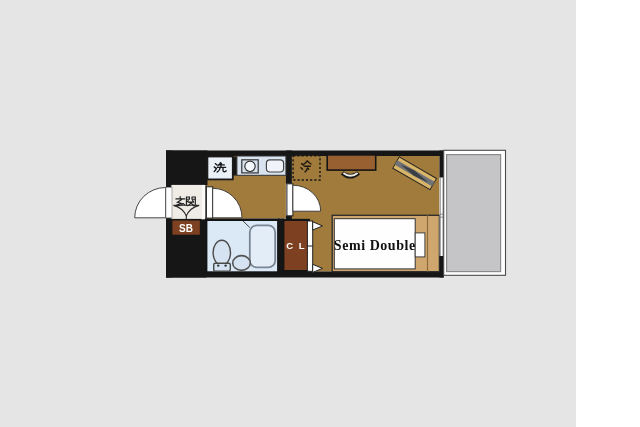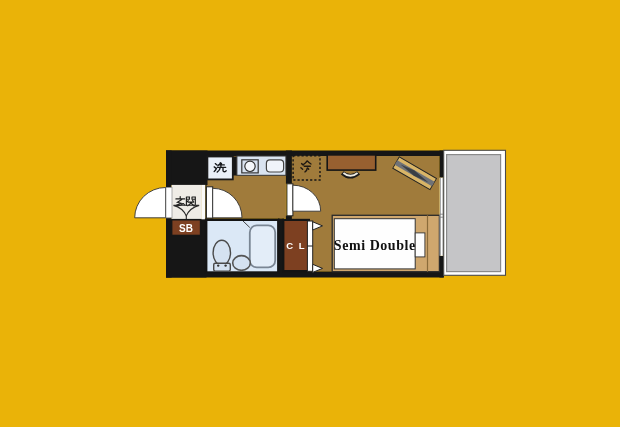--- a/index.html
+++ b/index.html
@@ -1,16 +1,16 @@
 <!DOCTYPE html>
 <html><head>
 <meta charset="utf-8">
 <style>
 html,body{margin:0;padding:0;background:#fff;}
-#stage{position:relative;width:620px;height:427px;background:#eab308;overflow:hidden;}
+#stage{position:relative;width:576px;height:427px;background:#e5e5e5;overflow:hidden;}
 svg{position:absolute;left:0;top:0;}
 text{font-family:"Liberation Sans",sans-serif;}
 .serif{font-family:"Liberation Serif",serif !important;}
 </style>
 </head>
 <body>
 <div id="stage">
 <svg width="640" height="427" viewBox="0 0 640 427">
 
 <rect x="206.4" y="155" width="79.5" height="63.5" fill="#A07B3B"></rect>

